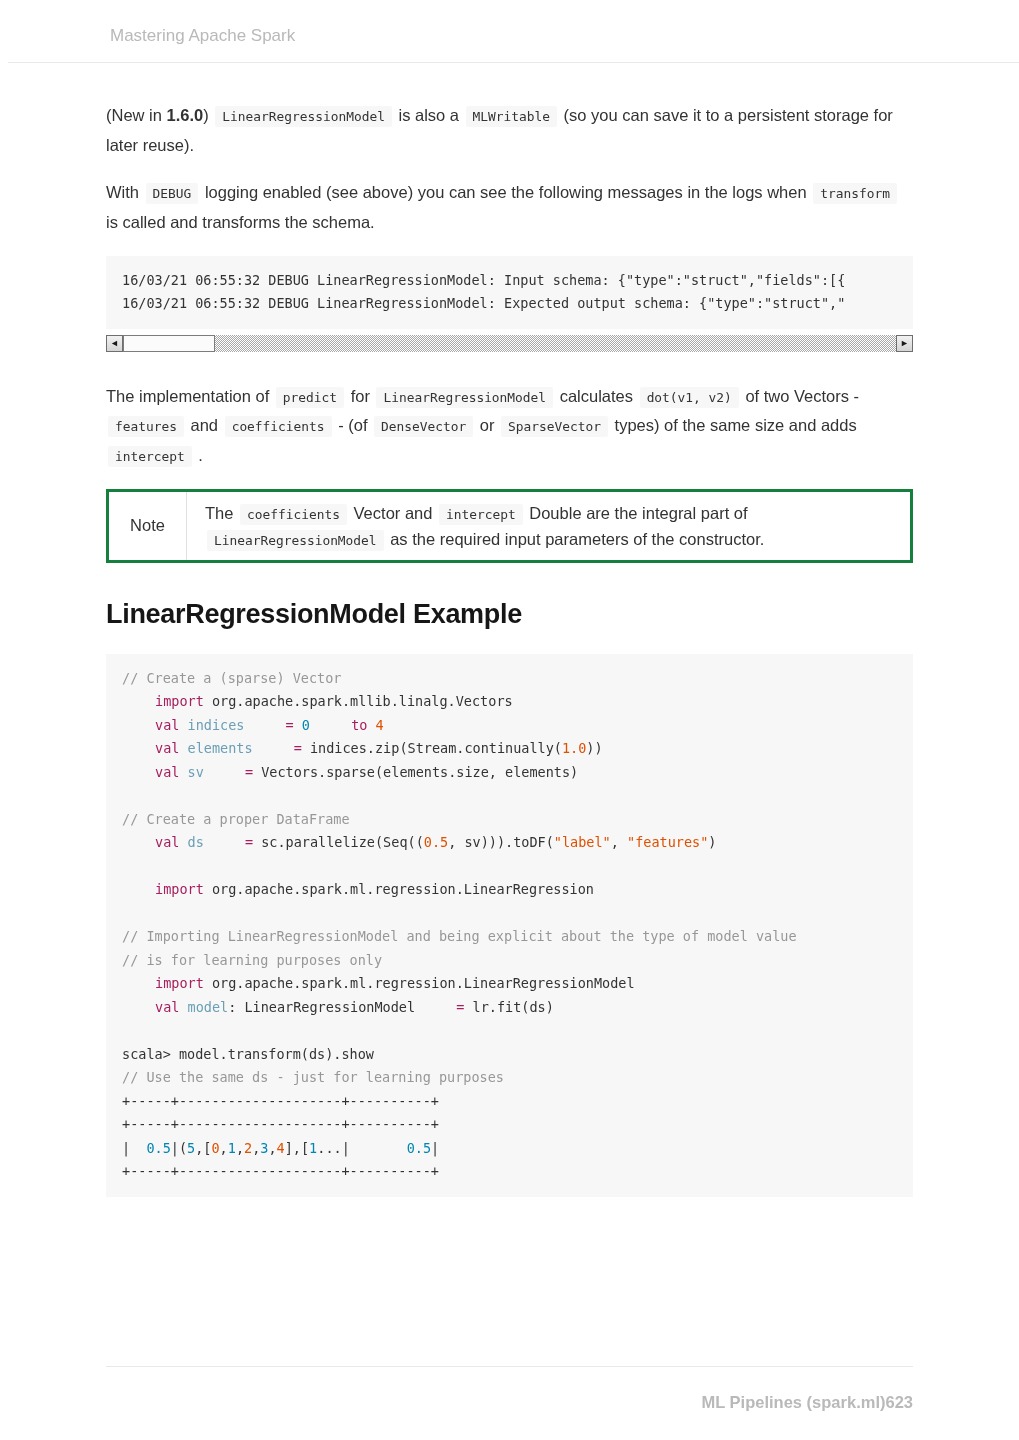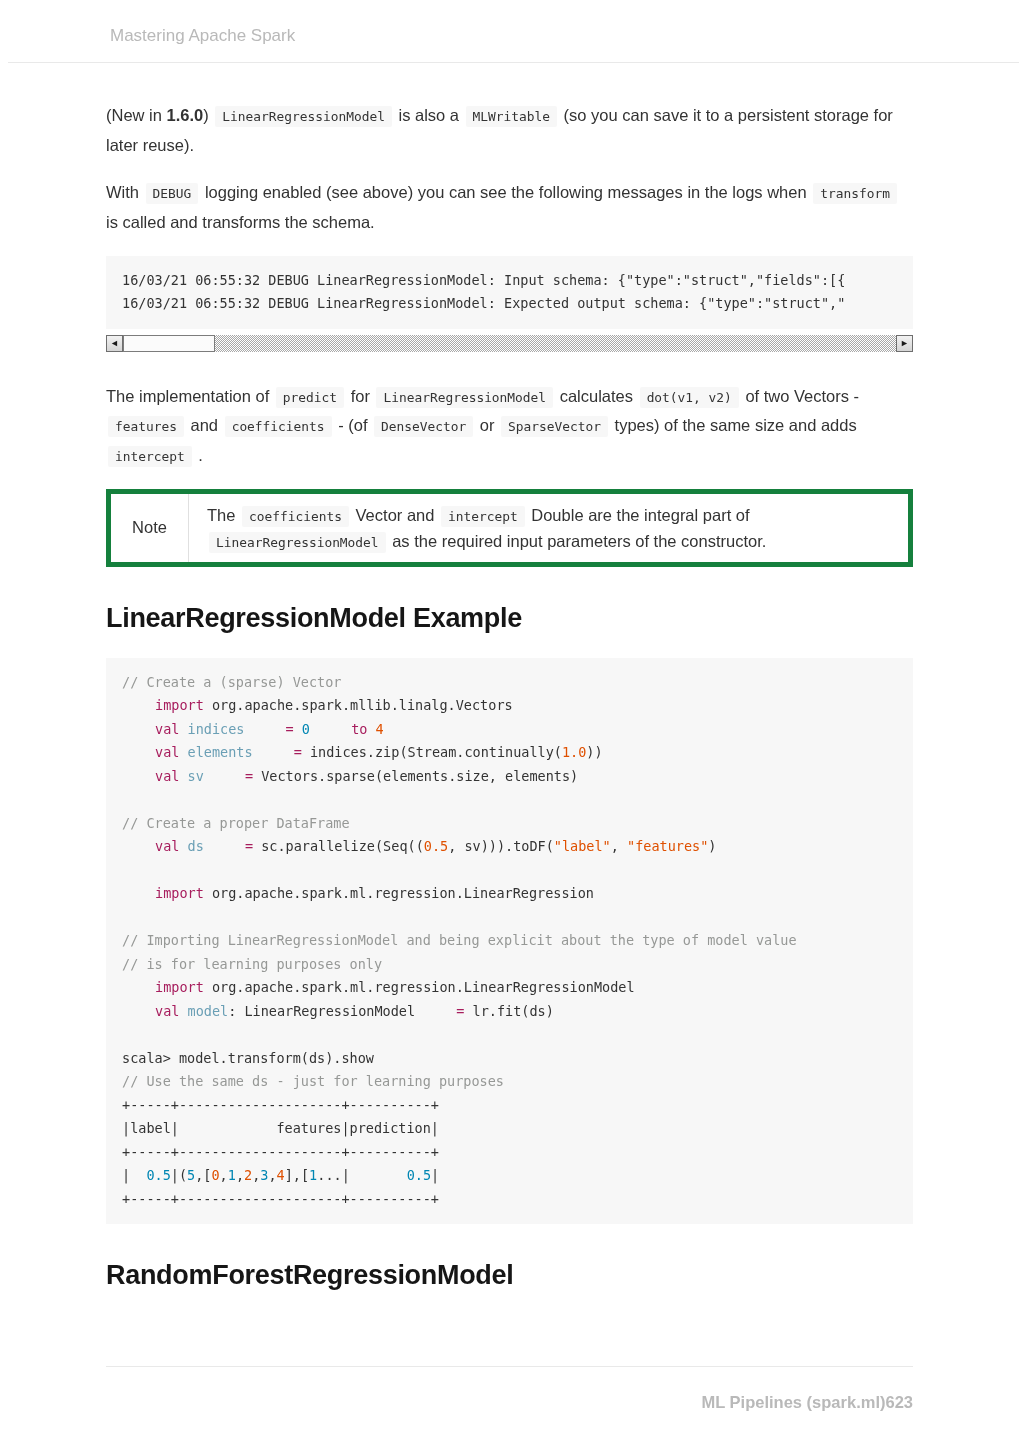--- a/index.html
+++ b/index.html
@@ -54,21 +54,21 @@
   .sb-track {
     flex: 1; position: relative;
     background: conic-gradient(#a8a8a8 25%, #ffffff 0 50%, #a8a8a8 0 75%, #ffffff 0);
     background-size: 2px 2px;
   }
   .sb-thumb {
     position: absolute; left: 0; top: 0; height: 100%; width: 92px;
     background: #fbfbfb; border: 1px solid #7c7c7c;
   }
 
-  .notebox { display: flex; border: 5px solid #15803d; margin: 0 0 0; }
+  .notebox { display: flex; border: 3px solid #15803d; margin: 0 0 0; }
   .note-label {
     flex: none; width: 78px; display: flex; align-items: center; justify-content: center;
     border-right: 1px solid #e0e0e0; font-size: 16.5px;
   }
   .note-body { flex: 1; padding: 8px 18px; font-size: 16.5px; line-height: 1.58; }
 
   h2.heading {
     font-size: 27px; font-weight: 700; color: #161616;
     margin: 36px 0 24px; letter-spacing: -0.3px;
   }
@@ -140,27 +140,25 @@
           <div class="cline"><span class="tok-k">import</span><span> org.apache.spark.ml.regression.LinearRegression</span></div>
           <div class="cline">&nbsp;</div>
           <div class="cline"><span class="tok-c">// Importing LinearRegressionModel and being explicit about the type of model value</span></div>
           <div class="cline"><span class="tok-c">// is for learning purposes only</span></div>
           <div class="cline"><span class="tok-k">import</span><span> org.apache.spark.ml.regression.LinearRegressionModel</span></div>
           <div class="cline"><span class="tok-k">val</span><span> </span><span class="tok-v">model</span><span>: LinearRegressionModel </span><span class="tok-k">=</span><span> lr.fit(ds)</span></div>
           <div class="cline">&nbsp;</div>
           <div class="cline"><span>scala&gt; model.transform(ds).show</span></div>
           <div class="cline"><span class="tok-c">// Use the same ds - just for learning purposes</span></div>
           <div class="cline"><span>+-----+--------------------+----------+</span></div>
-          <div class="cline"><span>|label|            features|prediction|</span></div>
           <div class="cline"><span>+-----+--------------------+----------+</span></div>
           <div class="cline"><span>|  </span><span class="tok-n">0.5</span><span>|(</span><span class="tok-n">5</span><span>,[</span><span class="tok-s">0</span><span>,</span><span class="tok-n">1</span><span>,</span><span class="tok-s">2</span><span>,</span><span class="tok-n">3</span><span>,</span><span class="tok-s">4</span><span>],[</span><span class="tok-n">1</span><span>...|       </span><span class="tok-n">0.5</span><span>|</span></div>
           <div class="cline"><span>+-----+--------------------+----------+</span></div>
         </div>
 
-      <h2 class="heading">RandomForestRegressionModel</h2>
 
     </div>
   </main>
 
   <footer class="footer">
     <div class="inner">
       <span>ML Pipelines (spark.ml)</span>
       <span>623</span>
     </div>
   </footer>

